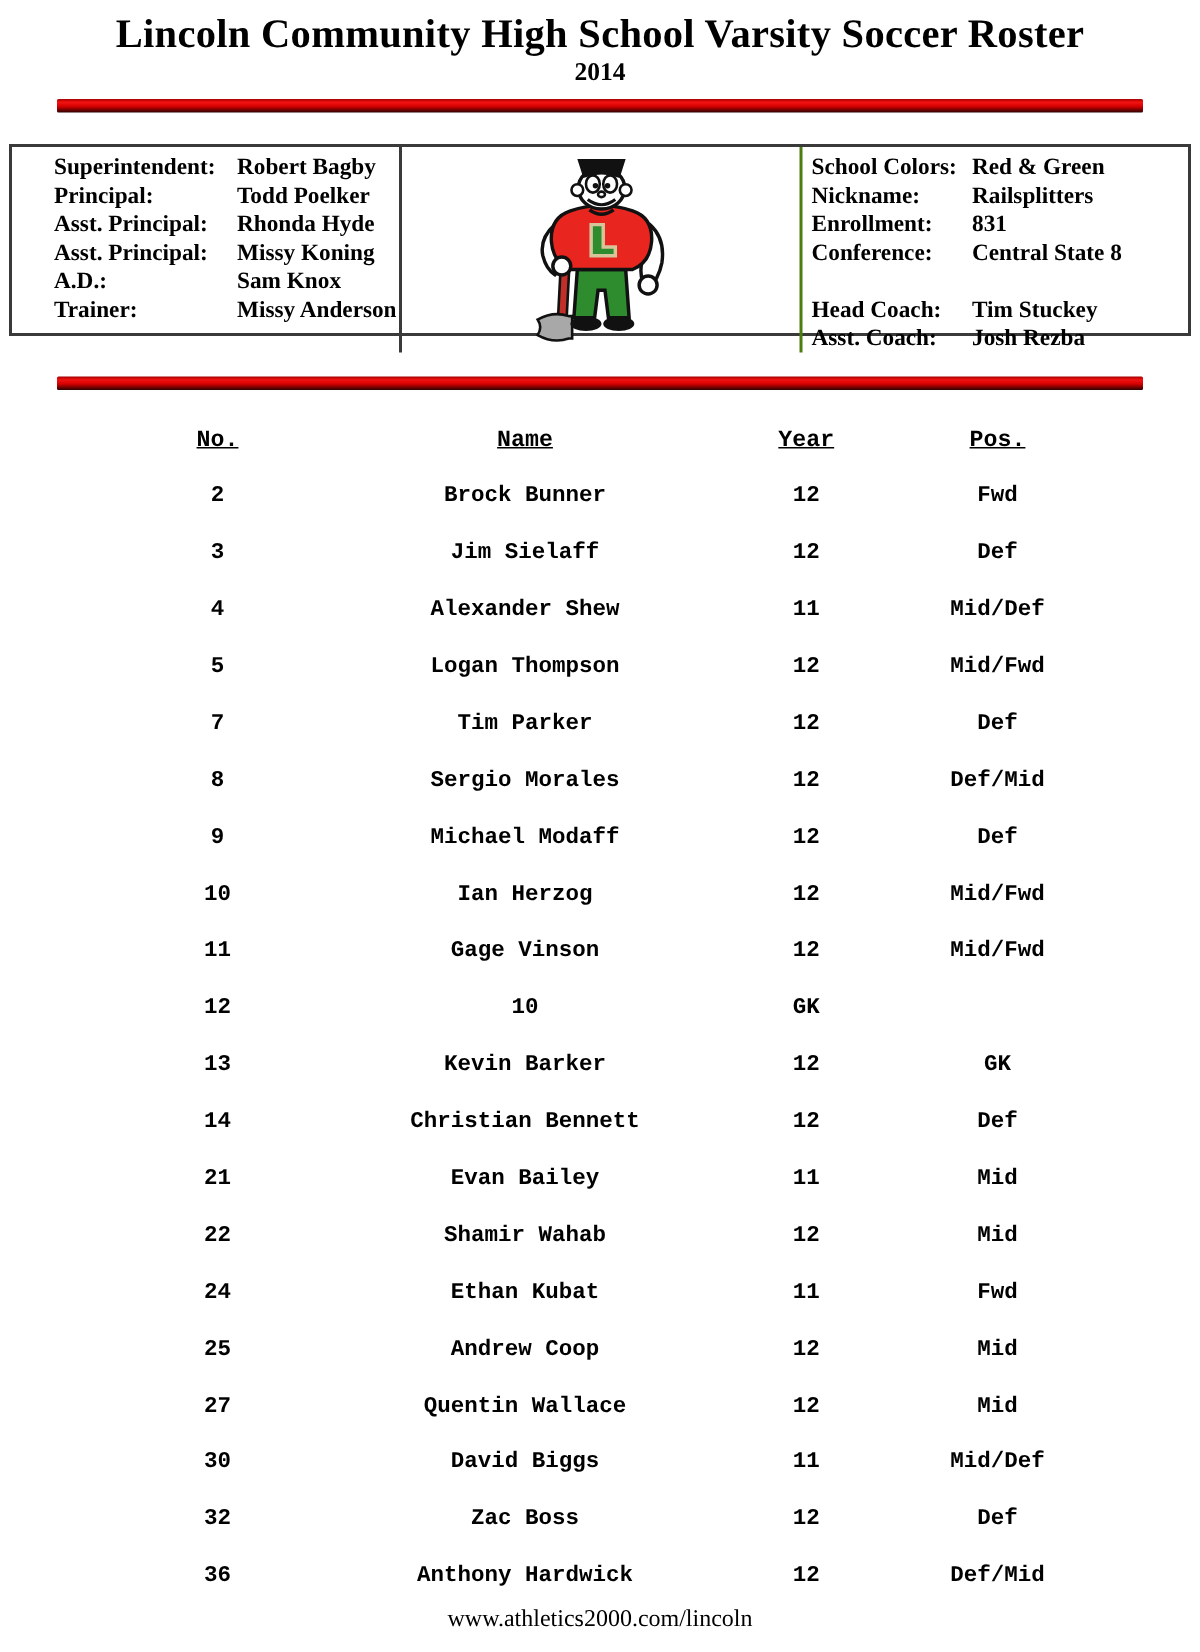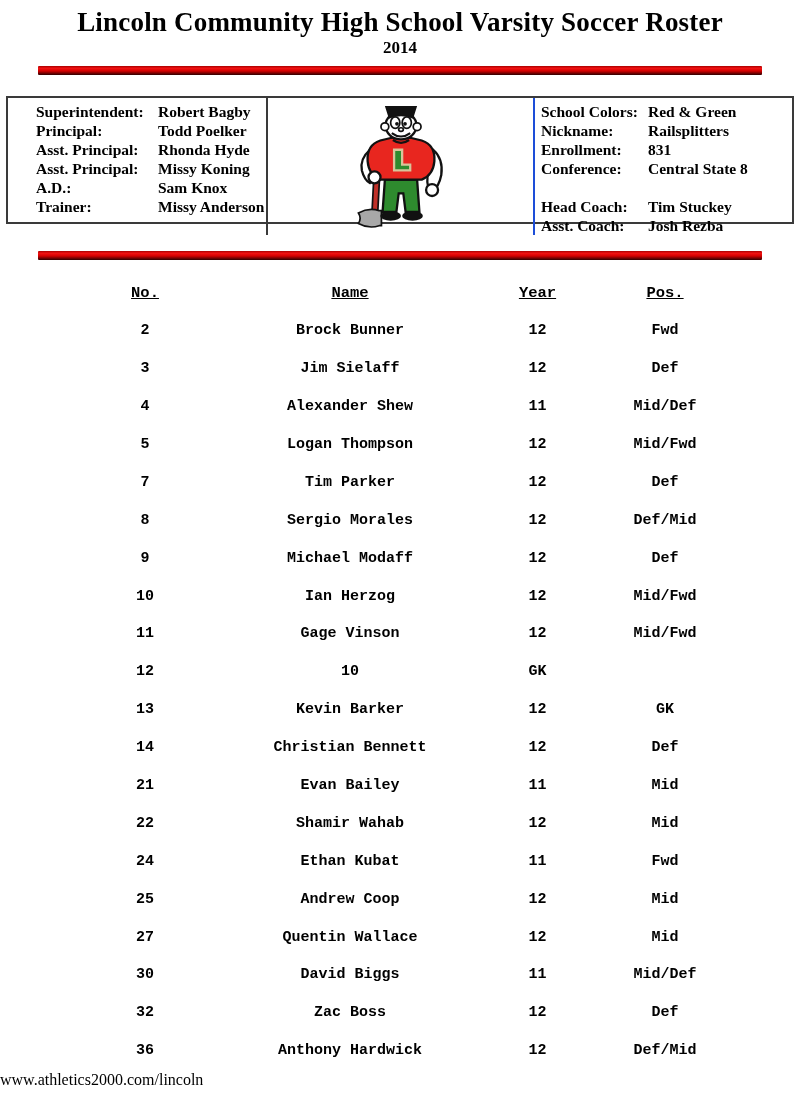--- a/index.html
+++ b/index.html
@@ -18,35 +18,35 @@
   }
   .redbar.first { margin-top:8px; }
   .redbar.second { margin-top:27px; }
 
   .info-box {
     margin:21px 6px 0 6px; height:124px; border:2px solid #3a3a3a;
     display:grid; grid-template-columns:260px 265px 1fr;
   }
   .info-cell { padding:4px 0 0 8px; }
   .info-cell.left  { border-right:2px solid #3a3a3a;margin-left:20px; }
-  .info-cell.right { border-left:2px solid #1d4ed8; padding-left:6px; }
+  .info-cell.right { border-left:2px solid #4d7c0f; padding-left:6px; }
   .info-cell.center { display:flex; align-items:center; justify-content:center; padding:0; overflow:hidden; }
   .info-line { display:flex; min-height:19px; line-height:19px; font-weight:bold; font-size:15.5px; white-space:nowrap; }
   .left  .info-label { width:122px; flex:none; }
   .right .info-label { width:107px; flex:none; }
 
   .roster {
     margin:14px 0 0 100px; width:665px;
     font-family:Liberation Mono, monospace; font-weight:bold; font-size:15px;
   }
   .r-row { display:grid; grid-template-columns:90px 320px 55px 200px; height:37.9px; align-items:center; }
   .r-cell { text-align:center; }
   .r-head .r-cell { text-decoration:underline; font-size:15.5px; }
 
-  .footer { text-align:left; font-size:16px; line-height:20px; margin-top:0; }
+  .footer { text-align:center; font-size:16px; line-height:20px; margin-top:0; }
 </style>
 </head>
 <body>
 
 <div class="title">Lincoln Community High School Varsity Soccer Roster</div>
 <div class="subtitle">2014</div>
 
 <div class="redbar first"></div>
 
 <div class="info-box">

